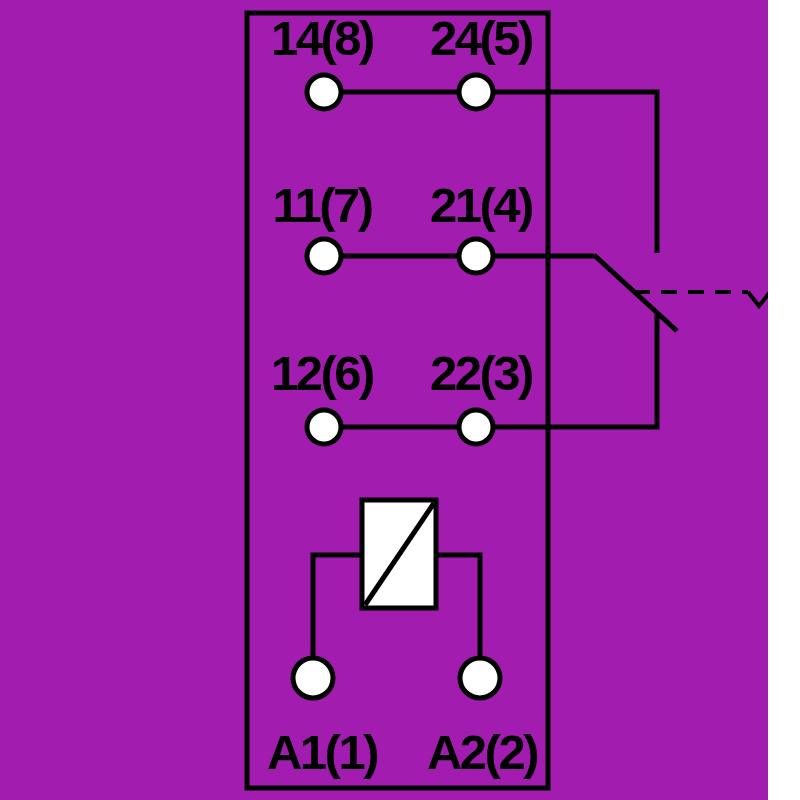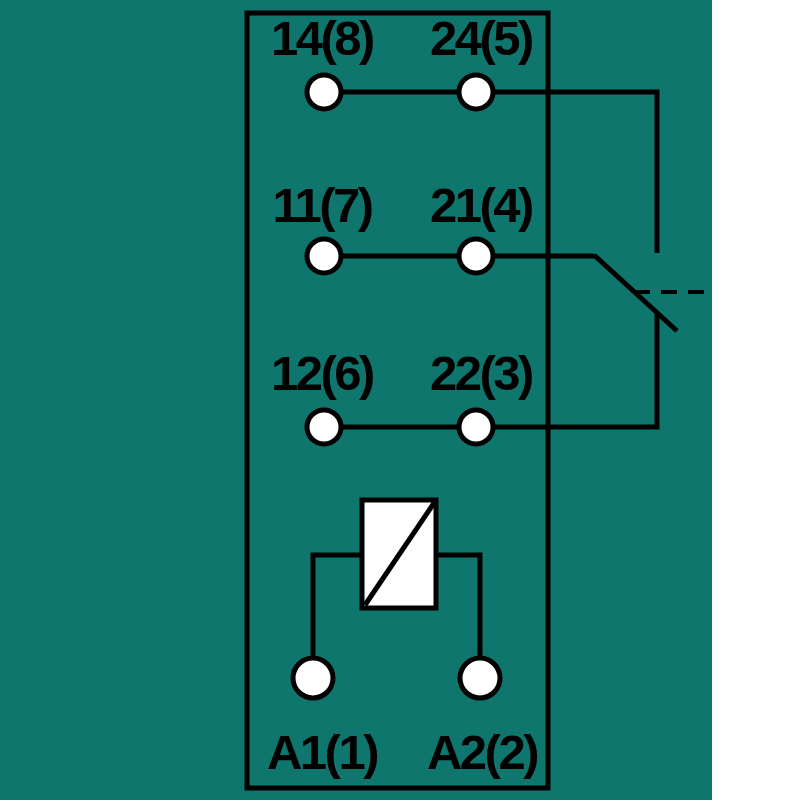--- a/index.html
+++ b/index.html
@@ -2,23 +2,23 @@
 <html><head>
 <meta charset="utf-8">
 <style>
   html, body {
     margin: 0;
     padding: 0;
     background: #ffffff;
   }
   .canvas {
     position: relative;
-    width: 712px;
+    width: 768px;
     height: 800px;
-    background: #0f766e;
+    background: #a21caf;
     overflow: hidden;
   }
   svg { display: block; }
   .stroke {
     stroke: #000000;
     fill: none;
     stroke-width: 5;
   }
   .thin {
     stroke-width: 4;

